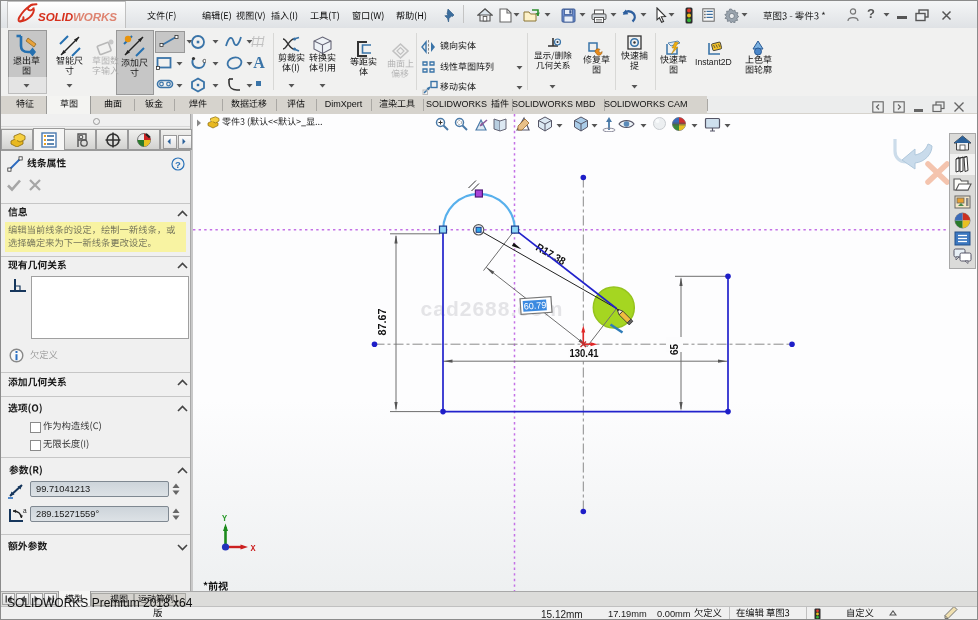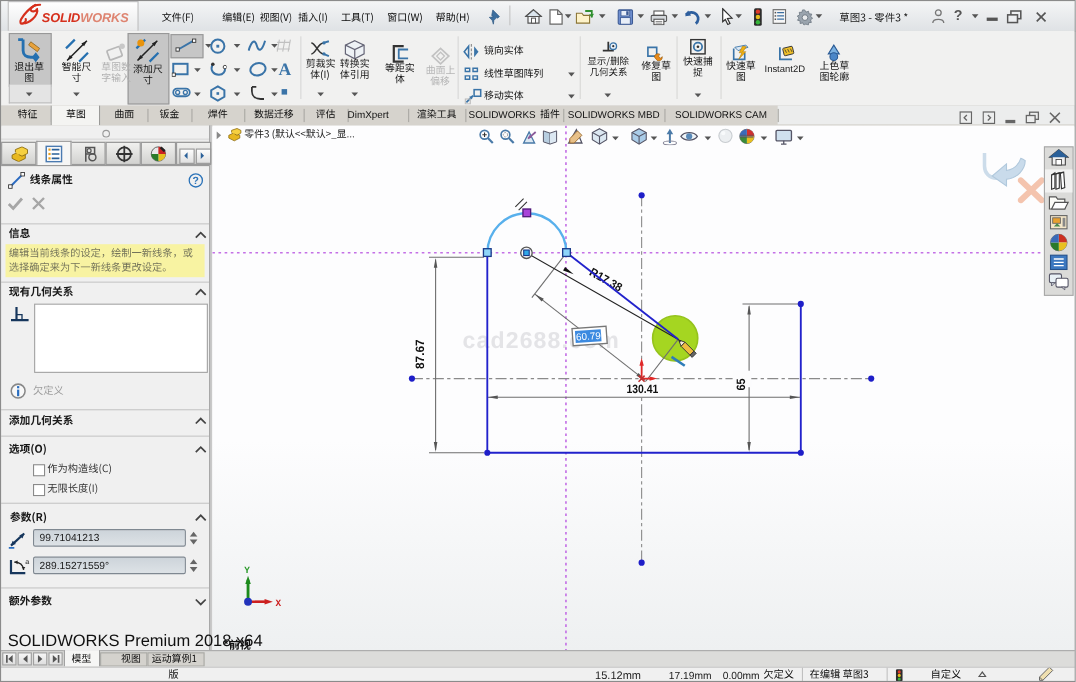--- a/index.html
+++ b/index.html
@@ -440,34 +440,34 @@
   </svg>
 <div class="abs" style="left:276px;top:99px;width:1px;height:12px;background:#aaa8a4"></div>
 <svg style="position:absolute;left:231.0px;top:98.5px;overflow:visible" width="38" height="11">
     <path transform="translate(0 7.9)" d="M4 -7.4C3.8 -7 3.5 -6.5 3.3 -6.2L3.8 -6C4 -6.3 4.3 -6.7 4.6 -7.1ZM0.8 -7.1C1 -6.8 1.3 -6.3 1.3 -5.9L1.9 -6.2C1.8 -6.5 1.5 -7 1.3 -7.3ZM3.7 -2.3C3.5 -1.9 3.2 -1.5 2.9 -1.1C2.5 -1.3 2.2 -1.5 1.8 -1.6C2 -1.8 2.1 -2.1 2.2 -2.3ZM1 -1.4C1.4 -1.2 1.9 -1 2.4 -0.7C1.8 -0.3 1.1 0 0.4 0.1C0.5 0.3 0.6 0.5 0.7 0.6C1.5 0.4 2.3 0.1 2.9 -0.4C3.2 -0.3 3.5 -0.1 3.7 0.1L4.1 -0.4C3.9 -0.5 3.7 -0.7 3.4 -0.9C3.9 -1.4 4.2 -2 4.5 -2.8L4.1 -2.9L4 -2.9H2.5L2.7 -3.4L2.1 -3.5C2 -3.3 1.9 -3.1 1.9 -2.9H0.6V-2.3H1.6C1.4 -2 1.2 -1.6 1 -1.4ZM2.3 -7.6V-5.9H0.4V-5.3H2.1C1.7 -4.7 1 -4.2 0.4 -3.9C0.5 -3.8 0.6 -3.6 0.7 -3.4C1.3 -3.7 1.9 -4.2 2.3 -4.7V-3.6H2.9V-4.9C3.4 -4.5 3.9 -4.1 4.1 -3.9L4.5 -4.4C4.3 -4.6 3.5 -5.1 3.1 -5.3H4.8V-5.9H2.9V-7.6ZM5.7 -7.5C5.4 -5.9 5 -4.4 4.3 -3.4C4.5 -3.4 4.7 -3.1 4.8 -3C5.1 -3.4 5.3 -3.8 5.5 -4.2C5.7 -3.3 5.9 -2.5 6.2 -1.8C5.7 -0.9 5 -0.3 4.1 0.2C4.2 0.3 4.4 0.6 4.4 0.7C5.4 0.3 6 -0.4 6.6 -1.2C7 -0.4 7.6 0.2 8.3 0.6C8.4 0.5 8.6 0.2 8.7 0.1C8 -0.3 7.4 -1 6.9 -1.8C7.4 -2.7 7.7 -3.8 7.9 -5.2H8.5V-5.8H6C6.1 -6.3 6.2 -6.8 6.3 -7.4ZM7.3 -5.2C7.1 -4.1 6.9 -3.2 6.6 -2.5C6.3 -3.3 6 -4.2 5.8 -5.2Z M13.4 -2.1V0.7H13.9V0.4H16.7V0.7H17.3V-2.1H15.6V-3.3H17.6V-3.8H15.6V-4.8H17.3V-7.2H12.6V-4.4C12.6 -3 12.5 -1.1 11.5 0.3C11.7 0.4 12 0.6 12.1 0.7C12.8 -0.4 13.1 -1.9 13.2 -3.3H15V-2.1ZM13.2 -6.6H16.7V-5.4H13.2ZM13.2 -4.8H15V-3.8H13.2L13.2 -4.4ZM13.9 -0.2V-1.6H16.7V-0.2ZM10.5 -7.6V-5.7H9.4V-5.1H10.5V-3.1C10 -3 9.6 -2.9 9.3 -2.8L9.4 -2.1L10.5 -2.5V-0.1C10.5 0 10.5 0 10.3 0C10.2 0 9.9 0 9.5 0C9.6 0.2 9.7 0.5 9.7 0.7C10.3 0.7 10.6 0.6 10.8 0.5C11.1 0.4 11.1 0.2 11.1 -0.1V-2.7L12.2 -3L12.1 -3.6L11.1 -3.3V-5.1H12.2V-5.7H11.1V-7.6Z M18.6 -6.9C19.1 -6.5 19.7 -5.8 20 -5.4L20.5 -5.8C20.2 -6.2 19.6 -6.9 19.1 -7.3ZM25.5 -7.5C24.5 -7.1 22.6 -6.8 21 -6.7C21.1 -6.5 21.2 -6.3 21.2 -6.1C21.9 -6.2 22.6 -6.3 23.3 -6.4V-4.4H20.8V-3.8H23.3V-0.5H23.9V-3.8H26.5V-4.4H23.9V-6.5C24.7 -6.6 25.4 -6.8 26 -7ZM20.4 -4H18.4V-3.4H19.7V-1.1C19.3 -0.9 18.8 -0.5 18.4 0L18.8 0.6C19.3 0 19.7 -0.6 20 -0.6C20.2 -0.6 20.5 -0.3 20.9 0C21.5 0.4 22.2 0.5 23.4 0.5C24.2 0.5 25.8 0.4 26.5 0.4C26.5 0.2 26.6 -0.1 26.7 -0.3C25.8 -0.2 24.5 -0.1 23.4 -0.1C22.4 -0.1 21.6 -0.2 21 -0.6C20.7 -0.7 20.5 -0.9 20.4 -1Z M30.1 -7.5C29.5 -7.2 28.4 -6.9 27.5 -6.8C27.6 -6.6 27.7 -6.4 27.7 -6.2C28.1 -6.3 28.4 -6.4 28.8 -6.4V-5H27.4V-4.3H28.7C28.3 -3.3 27.8 -2.1 27.3 -1.5C27.4 -1.3 27.6 -1.1 27.6 -0.9C28.1 -1.4 28.5 -2.4 28.8 -3.3V0.7H29.4V-3.4C29.7 -3 30 -2.5 30.1 -2.2L30.5 -2.8C30.4 -3 29.6 -3.9 29.4 -4.1V-4.3H30.5V-5H29.4V-6.6C29.8 -6.7 30.2 -6.8 30.5 -6.9ZM31.6 -5.3C31.9 -5.1 32.2 -4.9 32.5 -4.6C31.9 -4.3 31.1 -4 30.4 -3.9C30.6 -3.8 30.7 -3.5 30.8 -3.4C32.6 -3.8 34.3 -4.8 35.1 -6.5L34.7 -6.7L34.6 -6.7H32.9C33.1 -6.9 33.3 -7.2 33.4 -7.4L32.7 -7.6C32.3 -6.9 31.5 -6.1 30.4 -5.6C30.6 -5.5 30.8 -5.3 30.9 -5.1C31.4 -5.4 31.9 -5.8 32.3 -6.1H34.2C33.9 -5.7 33.5 -5.3 33 -5C32.8 -5.2 32.4 -5.5 32.1 -5.6ZM32 -1.7C32.4 -1.5 32.8 -1.2 33.1 -0.9C32.2 -0.4 31.3 0 30.2 0.2C30.4 0.3 30.5 0.6 30.6 0.8C32.8 0.2 34.8 -0.9 35.6 -3.3L35.2 -3.5L35.1 -3.5H33.5C33.7 -3.7 33.8 -3.9 34 -4.2L33.3 -4.3C32.8 -3.5 31.9 -2.6 30.5 -1.9C30.7 -1.8 30.9 -1.6 31 -1.5C31.8 -1.9 32.4 -2.4 33 -2.9H34.7C34.5 -2.3 34.1 -1.7 33.6 -1.3C33.3 -1.6 32.9 -1.9 32.5 -2.1Z" fill="#111"></path>
   </svg>
 <div class="abs" style="left:316px;top:99px;width:1px;height:12px;background:#aaa8a4"></div>
 <svg style="position:absolute;left:287.0px;top:98.5px;overflow:visible" width="20" height="11">
     <path transform="translate(0 7.9)" d="M7.4 -6C7.3 -5.3 7 -4.3 6.8 -3.7L7.4 -3.5C7.6 -4.1 7.9 -5 8.1 -5.8ZM3.5 -5.8C3.8 -5.1 4 -4.2 4 -3.6L4.7 -3.7C4.6 -4.3 4.4 -5.3 4.1 -6ZM0.9 -6.9C1.3 -6.4 1.9 -5.8 2.2 -5.4L2.7 -5.9C2.4 -6.3 1.8 -6.9 1.3 -7.3ZM3.2 -7.1V-6.5H5.4V-3.1H3V-2.5H5.4V0.7H6.1V-2.5H8.6V-3.1H6.1V-6.5H8.2V-7.1ZM0.4 -4.7V-4.1H1.6V-0.8C1.6 -0.4 1.4 -0.1 1.2 0C1.3 0.1 1.5 0.4 1.5 0.5C1.7 0.4 1.9 0.2 3.4 -1C3.3 -1.1 3.2 -1.4 3.1 -1.5L2.3 -0.9V-4.7L1.6 -4.7Z M11.4 -7.5C10.9 -6.2 10.1 -4.8 9.2 -3.9C9.3 -3.8 9.5 -3.4 9.5 -3.3C9.9 -3.6 10.2 -4 10.4 -4.3V0.7H11.1V-5.4C11.5 -6 11.8 -6.7 12 -7.3ZM11.9 -5.6V-4.9H14.4V-3.1H12.4V0.7H13.1V0.3H16.4V0.7H17.1V-3.1H15.1V-4.9H17.6V-5.6H15.1V-7.6H14.4V-5.6ZM13.1 -0.3V-2.4H16.4V-0.3Z" fill="#111"></path>
   </svg>
 <div class="abs" style="left:371px;top:99px;width:1px;height:12px;background:#aaa8a4"></div>
-<div class="lat" style="left:316px;top:99px;width:55px;text-align:left;font-size:9px;color:#111">DimXpert</div>
+<div class="lat" style="left:316px;top:99px;width:55px;text-align:center;font-size:9px;color:#111">DimXpert</div>
 <div class="abs" style="left:423px;top:99px;width:1px;height:12px;background:#aaa8a4"></div>
 <svg style="position:absolute;left:379.0px;top:98.5px;overflow:visible" width="38" height="11">
     <path transform="translate(0 7.9)" d="M3.6 -5.3V-4.7H7.6V-5.3ZM2.6 -0.1V0.5H8.6V-0.1ZM4.1 -2.2H7.1V-1.3H4.1ZM4.1 -3.5H7.1V-2.7H4.1ZM3.5 -4V-0.8H7.7V-4ZM0.8 -7C1.3 -6.7 2 -6.2 2.3 -5.9L2.7 -6.4C2.4 -6.7 1.7 -7.2 1.2 -7.4ZM0.3 -4.6C0.9 -4.3 1.6 -3.9 1.9 -3.6L2.3 -4.1C2 -4.4 1.3 -4.8 0.7 -5ZM0.6 0.1 1.2 0.6C1.7 -0.3 2.3 -1.4 2.7 -2.3L2.2 -2.8C1.7 -1.7 1.1 -0.6 0.6 0.1ZM5.1 -7.5C5.2 -7.2 5.3 -6.8 5.4 -6.6H2.9V-5H3.5V-6H7.8V-5H8.4V-6.6H6.1C6.1 -6.9 5.9 -7.3 5.8 -7.6Z M9.4 -5.8C9.9 -5.6 10.6 -5.3 10.9 -5.1L11.2 -5.6C10.9 -5.8 10.2 -6.1 9.7 -6.2ZM10 -7C10.5 -6.9 11.2 -6.6 11.6 -6.4L11.8 -6.9C11.5 -7.1 10.8 -7.3 10.3 -7.5ZM9.6 -3.4 10.1 -3C10.6 -3.5 11.2 -4.1 11.7 -4.7L11.3 -5.1C10.7 -4.5 10.1 -3.8 9.6 -3.4ZM13.2 -3.6V-2.6H9.5V-2H12.6C11.8 -1.1 10.5 -0.4 9.3 0C9.5 0.2 9.7 0.4 9.8 0.6C11 0.1 12.3 -0.8 13.2 -1.8V0.7H13.8V-1.8C14.7 -0.8 16 0.1 17.2 0.5C17.3 0.3 17.5 0.1 17.7 -0.1C16.5 -0.4 15.2 -1.1 14.4 -2H17.5V-2.6H13.8V-3.6ZM13.6 -7.6C13.6 -7.2 13.6 -6.9 13.6 -6.6H12.1V-5.9H13.5C13.2 -4.8 12.6 -4.1 11.4 -3.6C11.6 -3.5 11.8 -3.2 11.9 -3.1C13.2 -3.7 13.9 -4.5 14.1 -5.9H15.4V-4.3C15.4 -3.8 15.4 -3.6 15.6 -3.5C15.7 -3.4 15.9 -3.4 16.1 -3.4C16.3 -3.4 16.6 -3.4 16.7 -3.4C16.8 -3.4 17.1 -3.4 17.2 -3.4C17.3 -3.5 17.4 -3.6 17.5 -3.8C17.5 -4 17.6 -4.4 17.6 -4.8C17.4 -4.9 17.1 -5 17 -5.1C17 -4.7 17 -4.4 17 -4.2C17 -4.1 16.9 -4 16.9 -4C16.8 -3.9 16.7 -3.9 16.6 -3.9C16.5 -3.9 16.4 -3.9 16.3 -3.9C16.2 -3.9 16.1 -3.9 16.1 -4C16 -4 16 -4.1 16 -4.3V-6.6H14.2C14.3 -6.9 14.3 -7.2 14.3 -7.6Z M18.5 -0.6V0H26.6V-0.6H22.9V-5.8H26.1V-6.5H18.9V-5.8H22.1V-0.6Z M32.4 -0.8C33.4 -0.3 34.5 0.3 35.1 0.7L35.7 0.2C35 -0.2 33.9 -0.8 32.9 -1.2ZM30 -1.2C29.4 -0.7 28.3 -0.1 27.4 0.2C27.5 0.4 27.7 0.6 27.9 0.7C28.8 0.4 29.9 -0.2 30.6 -0.8ZM28.9 -7.1V-1.9H27.5V-1.3H35.6V-1.9H34.2V-7.1ZM29.6 -1.9V-2.7H33.5V-1.9ZM29.6 -5.3H33.5V-4.5H29.6ZM29.6 -5.8V-6.6H33.5V-5.8ZM29.6 -4H33.5V-3.2H29.6Z" fill="#111"></path>
   </svg>
 <div class="abs" style="left:512px;top:99px;width:1px;height:12px;background:#aaa8a4"></div>
 <div class="lat" style="left:426.0px;top:99px;font-size:9px;color:#111">SOLIDWORKS</div>
 <svg style="position:absolute;left:491.0px;top:98.5px;overflow:visible" width="20" height="11">
     <path transform="translate(0 7.9)" d="M6.6 -2.2V-1.6H7.6V-0.3H6.2V-4.8H8.5V-5.4H6.2V-6.6C6.9 -6.7 7.6 -6.8 8.1 -7L7.7 -7.5C6.8 -7.2 5 -7 3.6 -6.9C3.7 -6.8 3.8 -6.5 3.8 -6.4C4.4 -6.4 5 -6.4 5.6 -6.5V-5.4H3.3V-4.8H5.6V-0.3H4.1V-1.6H5.2V-2.2H4.1V-3.3C4.5 -3.4 4.9 -3.5 5.3 -3.6L4.9 -4.2C4.6 -4 4 -3.8 3.6 -3.7V0.7H4.1V0.3H7.6V0.7H8.2V-3.9H6.6V-3.3H7.6V-2.2ZM1.4 -7.6V-5.7H0.5V-5.1H1.4V-3.1L0.3 -2.8L0.5 -2.1L1.4 -2.4V-0.1C1.4 0 1.4 0.1 1.3 0.1C1.2 0.1 1 0.1 0.6 0.1C0.7 0.2 0.8 0.5 0.8 0.7C1.3 0.7 1.6 0.7 1.8 0.6C2 0.5 2.1 0.3 2.1 -0.1V-2.6L3.1 -2.9L3 -3.5L2.1 -3.3V-5.1H3V-5.7H2.1V-7.6Z M11.9 -3.1V-2.4H14.4V0.7H15.1V-2.4H17.6V-3.1H15.1V-5.1H17.2V-5.7H15.1V-7.5H14.4V-5.7H13.2C13.3 -6.1 13.4 -6.6 13.5 -7L12.9 -7.1C12.7 -5.9 12.3 -4.8 11.8 -4C11.9 -3.9 12.2 -3.8 12.4 -3.7C12.6 -4.1 12.8 -4.5 13 -5.1H14.4V-3.1ZM11.4 -7.5C10.9 -6.2 10.1 -4.8 9.3 -3.9C9.4 -3.8 9.6 -3.4 9.7 -3.3C10 -3.6 10.2 -3.9 10.5 -4.3V0.7H11.2V-5.4C11.5 -6 11.8 -6.7 12.1 -7.3Z" fill="#111"></path>
   </svg>
 <div class="abs" style="left:604px;top:99px;width:1px;height:12px;background:#aaa8a4"></div>
-<div class="lat" style="left:512px;top:99px;width:92px;text-align:center;font-size:9px;color:#111">SOLIDWORKS MBD</div>
+<div class="lat" style="left:512px;top:99px;width:92px;font-size:9px;color:#111">SOLIDWORKS MBD</div>
 <div class="abs" style="left:707px;top:99px;width:1px;height:12px;background:#aaa8a4"></div>
-<div class="lat" style="left:604px;top:99px;width:103px;text-align:center;font-size:9px;color:#111">SOLIDWORKS CAM</div>
+<div class="lat" style="left:604px;top:99px;width:103px;font-size:9px;color:#111">SOLIDWORKS CAM</div>
 <svg class="abs" style="left:872px;top:101px" width="12" height="12" viewBox="0 0 12 12">
     <rect x="0.8" y="0.8" width="10.4" height="10.4" fill="none" stroke="#666" stroke-width="1.1"></rect>
     <path d="M7 3.5 L4.5 6 L7 8.5" fill="none" stroke="#666" stroke-width="1.2"></path>
   </svg>
 <svg class="abs" style="left:893px;top:101px" width="12" height="12" viewBox="0 0 12 12">
     <rect x="0.8" y="0.8" width="10.4" height="10.4" fill="none" stroke="#666" stroke-width="1.1"></rect>
     <path d="M5 3.5 L7.5 6 L5 8.5" fill="none" stroke="#666" stroke-width="1.2"></path>
   </svg>
 <div class="abs" style="left:914px;top:109px;width:9px;height:2.5px;background:#666"></div>
 <svg class="abs" style="left:932px;top:101px" width="13" height="12" viewBox="0 0 13 12">
@@ -896,21 +896,21 @@
 <div class="abs" style="left:91px;top:593px;width:43px;height:13px;background:#d4d2cd;border:1px solid #a8a8a4;box-sizing:border-box"></div>
 <div class="lat" style="left:97px;top:613px;font-size:9px">3D</div>
 <svg style="position:absolute;left:110px;top:593.5px;overflow:visible" width="20" height="11">
     <path transform="translate(0 7.9)" d="M4 -7.1V-2.3H4.7V-6.5H7.5V-2.3H8.2V-7.1ZM1.4 -7.2C1.7 -6.9 2.1 -6.4 2.2 -6.1L2.8 -6.4C2.6 -6.7 2.2 -7.2 1.9 -7.5ZM5.7 -5.8V-4.1C5.7 -2.7 5.5 -1 3.2 0.2C3.3 0.3 3.5 0.6 3.6 0.7C5 0 5.7 -0.9 6 -1.9V-0.2C6 0.4 6.3 0.6 6.9 0.6H7.7C8.5 0.6 8.6 0.2 8.7 -1.2C8.5 -1.2 8.3 -1.3 8.1 -1.5C8.1 -0.2 8 0.1 7.7 0.1H7C6.7 0.1 6.7 0 6.7 -0.3V-2.5H6.2C6.3 -3 6.4 -3.6 6.4 -4.1V-5.8ZM0.6 -6V-5.4H2.7C2.2 -4.2 1.3 -3.1 0.4 -2.5C0.4 -2.4 0.6 -2 0.7 -1.8C1 -2.1 1.4 -2.4 1.7 -2.8V0.7H2.3V-3.2C2.7 -2.8 3.1 -2.2 3.2 -2L3.7 -2.5C3.5 -2.7 2.9 -3.4 2.5 -3.8C3 -4.4 3.3 -5.1 3.6 -5.8L3.2 -6L3.1 -6Z M12.4 -2.5C13.1 -2.4 14 -2 14.5 -1.8L14.8 -2.2C14.3 -2.5 13.4 -2.8 12.7 -2.9ZM11.5 -1.4C12.7 -1.2 14.3 -0.9 15.1 -0.5L15.4 -1.1C14.6 -1.3 13 -1.7 11.8 -1.8ZM9.8 -7.2V0.7H10.4V0.3H16.6V0.7H17.3V-7.2ZM10.4 -0.3V-6.6H16.6V-0.3ZM12.7 -6.4C12.3 -5.6 11.5 -4.9 10.7 -4.5C10.9 -4.4 11.1 -4.2 11.2 -4.1C11.5 -4.2 11.8 -4.5 12 -4.7C12.3 -4.4 12.6 -4.1 13 -3.9C12.2 -3.5 11.4 -3.3 10.6 -3.1C10.7 -3 10.8 -2.7 10.9 -2.6C11.8 -2.8 12.7 -3.1 13.6 -3.6C14.3 -3.2 15.2 -2.9 16 -2.7C16.1 -2.8 16.3 -3.1 16.4 -3.2C15.6 -3.3 14.8 -3.6 14.1 -3.9C14.8 -4.3 15.4 -4.8 15.7 -5.5L15.4 -5.7L15.3 -5.7H12.9C13.1 -5.8 13.2 -6 13.3 -6.2ZM12.4 -5.1 12.5 -5.1H14.8C14.5 -4.8 14 -4.5 13.6 -4.2C13.1 -4.4 12.7 -4.7 12.4 -5.1Z" fill="#111"></path>
   </svg>
 <div class="abs" style="left:134px;top:593px;width:52px;height:13px;background:#d4d2cd;border:1px solid #a8a8a4;box-sizing:border-box"></div>
 <svg style="position:absolute;left:138px;top:593.5px;overflow:visible" width="43" height="11">
     <path transform="translate(0 7.9)" d="M3.4 -7V-6.4H8V-7ZM0.6 -6.6C1.1 -6.3 1.9 -5.8 2.2 -5.4L2.7 -5.9C2.3 -6.2 1.6 -6.7 1.1 -7.1ZM3.4 -1.1C3.6 -1.2 4 -1.2 7.4 -1.5L7.8 -0.8L8.4 -1.2C8 -1.8 7.3 -3 6.7 -3.9L6.2 -3.6C6.5 -3.2 6.8 -2.6 7.1 -2.1L4.1 -1.9C4.6 -2.6 5.1 -3.5 5.5 -4.3H8.6V-4.9H2.8V-4.3H4.6C4.3 -3.4 3.8 -2.5 3.6 -2.3C3.4 -2 3.3 -1.8 3.1 -1.8C3.2 -1.6 3.3 -1.2 3.4 -1.1ZM2.3 -4.4H0.4V-3.8H1.6V-0.9C1.2 -0.7 0.8 -0.3 0.3 0.1L0.8 0.8C1.3 0.2 1.7 -0.4 2 -0.4C2.2 -0.4 2.5 -0.1 2.9 0.1C3.5 0.5 4.3 0.6 5.4 0.6C6.3 0.6 7.9 0.6 8.5 0.5C8.5 0.4 8.6 0 8.7 -0.2C7.8 -0.1 6.4 0 5.4 0C4.4 0 3.6 -0.1 3 -0.5C2.7 -0.7 2.5 -0.9 2.3 -0.9Z M9.8 -6.8V-6.2H13.3V-6.8ZM14.9 -7.4C14.9 -6.8 14.9 -6.1 14.8 -5.5H13.6V-4.8H14.8C14.7 -2.8 14.4 -0.9 13.1 0.2C13.3 0.3 13.5 0.5 13.7 0.7C15 -0.5 15.4 -2.6 15.5 -4.8H16.8C16.7 -1.6 16.6 -0.4 16.4 -0.2C16.3 -0.1 16.2 0 16 0C15.8 0 15.4 0 14.8 -0.1C15 0.1 15 0.4 15.1 0.6C15.5 0.6 16 0.6 16.3 0.6C16.6 0.6 16.8 0.5 17 0.2C17.3 -0.2 17.4 -1.4 17.5 -5.1C17.5 -5.2 17.5 -5.5 17.5 -5.5H15.5C15.5 -6.1 15.5 -6.8 15.5 -7.4ZM9.8 -0.4 9.8 -0.4V-0.4C10 -0.5 10.3 -0.6 12.8 -1.2L13 -0.6L13.6 -0.8C13.4 -1.4 13 -2.5 12.7 -3.3L12.1 -3.1C12.3 -2.7 12.5 -2.2 12.7 -1.7L10.5 -1.3C10.9 -2.1 11.2 -3.1 11.4 -4.1H13.4V-4.7H9.5V-4.1H10.7C10.5 -3 10.1 -1.9 10 -1.6C9.8 -1.3 9.7 -1.1 9.6 -1C9.7 -0.9 9.8 -0.5 9.8 -0.4Z M20.3 -4.1H24.9V-3.6H20.3ZM20.3 -3.1H24.9V-2.6H20.3ZM20.3 -5.1H24.9V-4.5H20.3ZM23.2 -7.6C22.9 -6.9 22.5 -6.3 21.9 -5.8C22.1 -5.8 22.3 -5.6 22.5 -5.5H20.7L21.2 -5.7C21.1 -5.9 21 -6.1 20.8 -6.3H22.4V-6.9H20C20.1 -7.1 20.2 -7.3 20.3 -7.4L19.6 -7.6C19.4 -6.9 18.9 -6.2 18.3 -5.7C18.5 -5.7 18.7 -5.5 18.9 -5.4C19.1 -5.6 19.4 -6 19.7 -6.3H20.1C20.3 -6.1 20.5 -5.7 20.6 -5.5H19.6V-2.2H20.8V-1.6L20.8 -1.4H18.5V-0.8H20.6C20.3 -0.4 19.8 -0.1 18.6 0.2C18.8 0.4 19 0.6 19.1 0.7C20.5 0.3 21.1 -0.3 21.3 -0.8H23.8V0.7H24.5V-0.8H26.5V-1.4H24.5V-2.2H25.6V-5.5H24.7L25.2 -5.7C25.1 -5.9 24.9 -6.1 24.7 -6.3H26.5V-6.9H23.6C23.7 -7.1 23.8 -7.3 23.8 -7.5ZM23.8 -1.4H21.5L21.5 -1.5V-2.2H23.8ZM22.5 -5.5C22.8 -5.7 23 -6 23.2 -6.3H24C24.2 -6.1 24.5 -5.8 24.6 -5.5Z M33.2 -6.5V-1.5H33.8V-6.5ZM34.7 -7.5V-0.2C34.7 -0.1 34.6 0 34.5 0C34.3 0 33.8 0 33.3 0C33.4 0.2 33.5 0.5 33.5 0.6C34.2 0.7 34.7 0.6 34.9 0.5C35.2 0.4 35.3 0.2 35.3 -0.2V-7.5ZM30.2 -2.6C30.5 -2.4 30.9 -2.1 31.2 -1.8C30.8 -0.9 30.2 -0.2 29.6 0.2C29.7 0.3 29.9 0.6 30 0.7C31.4 -0.2 32.3 -2.1 32.6 -5L32.2 -5.1L32.1 -5.1H31C31.1 -5.5 31.2 -6 31.3 -6.4H32.8V-7.1H29.7V-6.4H30.6C30.4 -5 29.9 -3.6 29.2 -2.8C29.4 -2.7 29.7 -2.4 29.8 -2.3C30.2 -2.9 30.5 -3.6 30.8 -4.4H31.9C31.8 -3.7 31.7 -3 31.4 -2.4C31.2 -2.6 30.9 -2.9 30.6 -3.1ZM28.9 -7.6C28.6 -6.2 28 -4.9 27.3 -4.1C27.4 -3.9 27.6 -3.5 27.6 -3.4C27.9 -3.7 28.1 -4 28.3 -4.3V0.7H28.9V-5.6C29.1 -6.2 29.3 -6.8 29.5 -7.4Z M36.8 0H40.4V-0.7H39.1V-6.6H38.5C38.1 -6.4 37.7 -6.2 37.1 -6.1V-5.6H38.3V-0.7H36.8Z" fill="#111"></path>
   </svg>
 <div class="abs" style="left:1px;top:606px;width:976px;height:13px;background:#f0f0f0;border-top:1px solid #c0c0c0"></div>
-<div class="lat" style="left:7px;top:574px;font-size:15px;color:#111">SOLIDWORKS Premium 2018 x64</div>
+<div class="lat" style="left:7px;top:596px;font-size:12px;color:#111">SOLIDWORKS Premium 2018 x64</div>
 <svg style="position:absolute;left:153px;top:607.5px;overflow:visible" width="11" height="12">
     <path transform="translate(0 8.3)" d="M1 -7.7V-4C1 -2.5 0.9 -0.9 0.3 0.3C0.4 0.4 0.7 0.6 0.8 0.8C1.3 -0.2 1.5 -1.4 1.6 -2.7H2.9V0.7H3.6V-3.3H1.6L1.6 -4V-4.7H4.1V-5.3H3.3V-7.9H2.7V-5.3H1.6V-7.7ZM8 -4.5C7.8 -3.4 7.4 -2.5 7 -1.8C6.5 -2.6 6.2 -3.5 6 -4.5ZM4.5 -7.3V-4C4.5 -2.6 4.5 -0.8 3.7 0.4C3.9 0.5 4.2 0.7 4.3 0.8C5.1 -0.5 5.2 -2.4 5.2 -4V-4.5H5.4C5.7 -3.2 6 -2.1 6.6 -1.2C6.1 -0.6 5.5 -0.1 4.8 0.2C5 0.3 5.2 0.6 5.3 0.8C5.9 0.4 6.5 0 7 -0.6C7.4 0 7.9 0.4 8.6 0.8C8.7 0.6 8.9 0.3 9.1 0.2C8.4 -0.1 7.8 -0.6 7.4 -1.2C8.1 -2.1 8.5 -3.4 8.8 -5.1L8.3 -5.2L8.2 -5.2H5.2V-6.7C6.5 -6.8 7.9 -7 8.9 -7.2L8.5 -7.8C7.5 -7.6 5.9 -7.4 4.5 -7.3Z" fill="#111"></path>
   </svg>
 <div class="lat" style="left:541px;top:609px;font-size:10px">15.12mm</div>
 <div class="lat" style="left:608px;top:609px;font-size:9.3px">17.19mm</div>
 <div class="lat" style="left:657px;top:609px;font-size:9.3px">0.00mm</div>
 <svg style="position:absolute;left:694px;top:607.5px;overflow:visible" width="30" height="12">
     <path transform="translate(0 8.2)" d="M2.6 -7.9C2.2 -6.3 1.5 -4.9 0.5 -3.9C0.7 -3.8 1.1 -3.6 1.2 -3.5C1.7 -4 2.1 -4.8 2.5 -5.6H7.7C7.4 -4.9 7.1 -4.1 6.7 -3.6L7.4 -3.4C7.8 -4.1 8.3 -5.1 8.6 -6.1L8.1 -6.3L8 -6.3H2.8C3 -6.8 3.2 -7.2 3.3 -7.7ZM4.3 -5.1V-4.5C4.3 -3.2 4 -1.1 0.4 0.2C0.6 0.3 0.8 0.6 0.9 0.8C3.3 -0.2 4.3 -1.4 4.7 -2.6C5.4 -0.9 6.6 0.2 8.5 0.8C8.6 0.6 8.8 0.3 8.9 0.1C6.8 -0.4 5.5 -1.8 4.9 -3.8C5 -4.1 5 -4.3 5 -4.5V-5.1Z M11.4 -3.5C11.2 -1.8 10.7 -0.5 9.6 0.3C9.8 0.4 10.1 0.6 10.2 0.8C10.8 0.2 11.3 -0.5 11.6 -1.3C12.5 0.3 13.8 0.6 15.8 0.6H18C18 0.4 18.1 0.1 18.2 -0.1C17.8 -0.1 16.2 -0.1 15.8 -0.1C15.3 -0.1 14.8 -0.1 14.3 -0.2V-2.1H17.1V-2.7H14.3V-4.3H16.7V-4.9H11.3V-4.3H13.6V-0.4C12.8 -0.7 12.2 -1.2 11.9 -2.2C12 -2.6 12 -3 12.1 -3.4ZM13.3 -7.7C13.4 -7.4 13.6 -7 13.7 -6.8H10.1V-4.7H10.8V-6.1H17.1V-4.7H17.8V-6.8H14.5C14.4 -7.1 14.2 -7.5 14 -7.9Z M22.4 -7.6C22.8 -6.9 23.2 -6 23.4 -5.4L24 -5.6C23.8 -6.2 23.4 -7.1 23 -7.8ZM26 -7.1C25.4 -5.3 24.5 -3.8 23.3 -2.5C22.1 -3.7 21.2 -5.1 20.6 -6.7L19.9 -6.5C20.6 -4.8 21.6 -3.2 22.8 -2C21.7 -1.1 20.5 -0.4 18.9 0.1C19.1 0.3 19.2 0.6 19.3 0.7C20.9 0.2 22.2 -0.6 23.3 -1.5C24.3 -0.5 25.6 0.3 27.1 0.7C27.2 0.5 27.4 0.3 27.5 0.1C26.1 -0.3 24.8 -1.1 23.8 -2C25.1 -3.4 26 -5 26.7 -6.9Z" fill="#111"></path>
   </svg>
 <div class="abs" style="left:729px;top:607px;width:1px;height:12px;background:#c0c0c0"></div>

